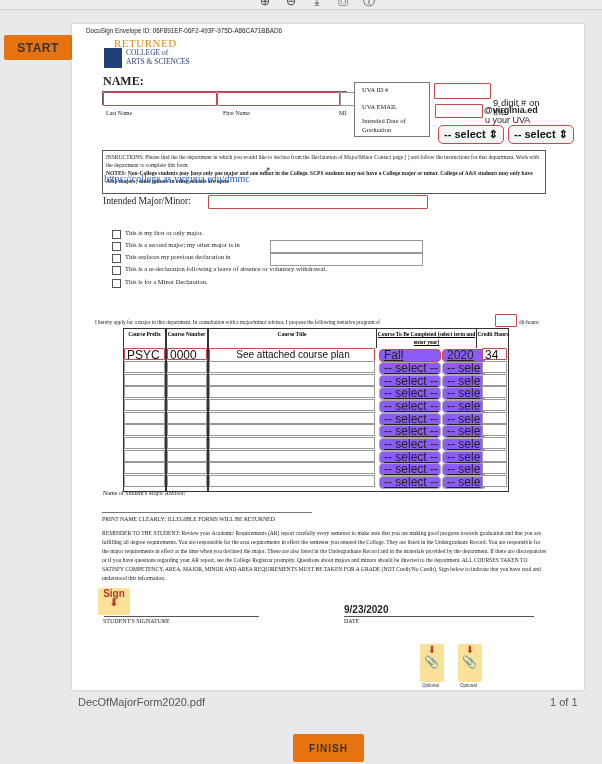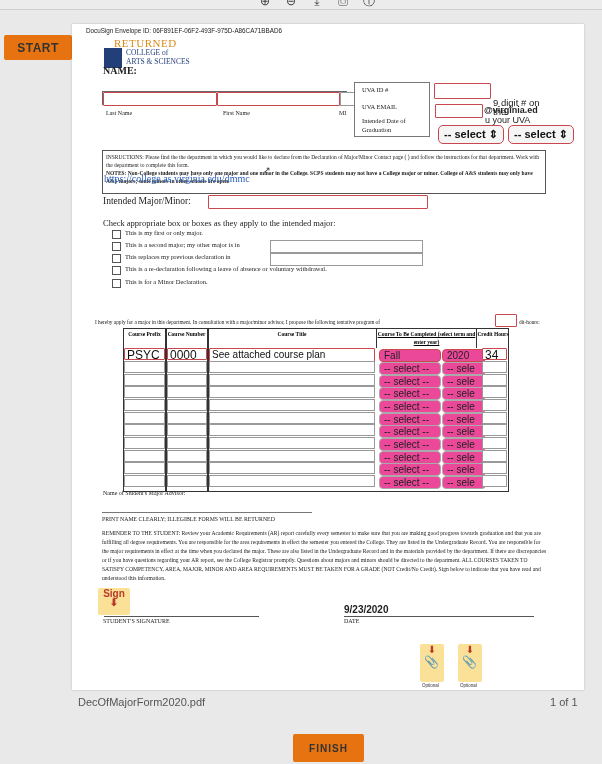--- a/index.html
+++ b/index.html
@@ -13,21 +13,21 @@
   .uva-virginia { position: absolute; left: 42px; top: 13px; font-family: "Liberation Serif", serif; font-size: 11px; color: #d88a1a; letter-spacing: 0.5px; }
   .uva-logo { position: absolute; left: 32px; top: 24px; width: 18px; height: 20px; background: #233f7a; }
   .uva-college { position: absolute; left: 54px; top: 24px; font-family: "Liberation Serif", serif; font-size: 7.5px; color: #233f7a; line-height: 9px; }
   .title1 { position: absolute; left: 152px; top: 7px; font-family: "Liberation Serif", serif; font-size: 14px; font-weight: bold; color: #111; }
   .title2 { position: absolute; left: 200px; top: 27px; font-family: "Liberation Serif", serif; font-size: 14px; font-weight: bold; color: #111; }
   .lbl { position: absolute; font-family: "Liberation Serif", serif; color: #222; }
   .box { position: absolute; border: 1px solid #555; background: #fff; }
   .field { position: absolute; border: 1.5px solid #c94850; background: #fff; border-radius: 1px; }
   .gfield { position: absolute; border: 1px solid #999; background: #fff; }
   .sel { position: absolute; border: 1.5px solid #c94850; border-radius: 5px; background: #f5f5f5; font-size: 11px; font-weight: bold; display: flex; align-items: center; justify-content: center; color: #111; }
-  .smallsel { position: absolute; border: 1px solid #aaa; border-radius: 4px; background: #ec4899; font-size: 10px; color: #222; padding-left: 4px; overflow: hidden; white-space: nowrap; line-height: 11px; }
+  .smallsel { position: absolute; border: 1px solid #aaa; border-radius: 4px; background: #8b5cf6; font-size: 12px; color: #222; padding-left: 4px; overflow: hidden; white-space: nowrap; line-height: 11px; text-decoration: underline; }
   .cb { position: absolute; width: 9px; height: 9px; border: 1px solid #555; background: #fff; }
   .instr { position: absolute; left: 30px; top: 126px; width: 444px; height: 44px; border: 1.5px solid #555; font-family: "Liberation Serif", serif; font-size: 5.5px; line-height: 8px; padding: 2px 3px; color: #222; }
   .link { position: absolute; left: 32px; top: 149px; font-size: 10px; color: #2a5fb8; font-family: Liberation Serif, serif; }
   .link-icon { position: absolute; left: 191px; top: 141px; font-size: 9px; color: #333; }
   .advisor-box { position: absolute; left: 105px; top: 274px; width: 304px; height: 18px; border: 1.5px solid #555; font-family: "Liberation Serif", serif; font-weight: bold; font-size: 10.5px; display: flex; align-items: center; justify-content: center; }
   .thead { position: absolute; font-family: "Liberation Serif", serif; font-size: 5.5px; font-weight: bold; text-align: center; line-height: 8px; }
   .typed { font-size: 12px; color: #111; padding-left: 2px; line-height: 12px; }
   .reminder { position: absolute; left: 30px; top: 505px; width: 446px; font-family: "Liberation Serif", serif; font-size: 5.6px; line-height: 9.1px; color: #222; }
   .sign-tag { position: absolute; left: 26px; top: 564px; width: 32px; height: 27px; background: #fae197; border-radius: 2px; text-align: center; color: #b73a2b; font-size: 10px; font-weight: bold; }
   .attach { position: absolute; width: 24px; height: 38px; background: #fae197; border-radius: 2px; text-align: center; color: #b73a2b; }
@@ -53,21 +53,21 @@
 
 <div class="page">
   <div class="env-id">DocuSign Envelope ID: 06F891EF-06F2-493F-975D-A86CA71BBAD6</div>
   <div class="uva-virginia">RETURNED</div>
   <div class="uva-logo"></div>
   <div class="uva-college">
     <div>COLLEGE of</div>
     <div>ARTS &amp; SCIENCES</div>
   </div>
 
-  <div class="lbl" style="left:31px;top:41px;font-size:10px;font-weight:bold;">NAME:</div>
+  <div class="lbl" style="left:31px;top:50px;font-size:12px;font-weight:bold;">NAME:</div>
   <div class="box" style="left:30px;top:67px;width:245px;height:14px;border-color:#666;"></div>
   <div class="field" style="left:31px;top:68px;width:114px;height:14px;"></div>
   <div class="field" style="left:145px;top:68px;width:123px;height:14px;"></div>
   <div class="gfield" style="left:268px;top:68px;width:20px;height:14px;"></div>
   <div class="lbl" style="left:34px;top:86px;font-size:6px;">Last Name</div>
   <div class="lbl" style="left:151px;top:86px;font-size:6px;">First Name</div>
   <div class="lbl" style="left:267px;top:86px;font-size:6px;">MI</div>
 
   <div class="box" style="left:282px;top:58px;width:76px;height:55px;border-color:#777;"></div>
   <div class="lbl" style="left:290px;top:62px;font-size:6.5px;">UVA ID #</div>
@@ -87,21 +87,20 @@
   <div class="instr">
     <div>INSRUCTIONS: Please find the the department in which you would like to declare from the Declaration of Major/Minor Contact page (                                                    ) and follow the instructions for that department. Work with the department to complete this form.</div>
     <div style="font-weight:bold;">NOTES: Non-College students may have only one major and one minor in the College. SCPS students may not have a College major or minor. College of A&amp;S students may only have A&amp;S majors; some minors in other schools are open.</div>
   </div>
   <div class="link">https://college.as.virginia.edu/dmmc</div>
   <div class="link-icon">↗</div>
 
   <div class="lbl" style="left:31px;top:172px;font-size:9.5px;">Intended Major/Minor:</div>
   <div class="field" style="left:136px;top:171px;width:220px;height:14px;"></div>
 
-  <div class="lbl" style="left:31px;top:194px;font-size:8.5px;">Check appropriate box or boxes as they apply to the intended major:</div>
   <div class="cb" style="left:40px;top:206px;"></div>
   <div class="lbl" style="left:53px;top:205px;font-size:6.5px;">This is my first or only major.</div>
   <div class="cb" style="left:40px;top:218px;"></div>
   <div class="lbl" style="left:53px;top:217px;font-size:6.5px;">This is a second major; my other major is in</div>
   <div class="cb" style="left:40px;top:230px;"></div>
   <div class="lbl" style="left:53px;top:229px;font-size:6.5px;">This replaces my previous declaration in</div>
   <div class="cb" style="left:40px;top:242px;"></div>
   <div class="lbl" style="left:53px;top:241px;font-size:6.5px;">This is a re-declaration following a leave of absence or voluntary withdrawal.</div>
   <div class="cb" style="left:40px;top:255px;"></div>
   <div class="lbl" style="left:53px;top:254px;font-size:6.5px;">This is for a Minor Declaration.</div>
@@ -120,21 +119,21 @@
   <div style="position:absolute;left:404px;top:304px;width:1px;height:20px;background:#333;"></div>
   <div class="thead" style="left:52px;top:306px;width:41px;">Course Prefix</div>
   <div class="thead" style="left:94px;top:306px;width:41px;">Course Number</div>
   <div class="thead" style="left:136px;top:306px;width:168px;">Course Title</div>
   <div class="thead" style="left:305px;top:306px;width:99px;text-decoration:underline;">Course To Be Completed (select term and enter year)</div>
   <div class="thead" style="left:405px;top:306px;width:32px;">Credit Hours</div>
 
   <div id="course-rows">
       <div class="field typed" style="left:52px;top:324px;width:41px;height:12px;">PSYC</div>
       <div class="field typed" style="left:95px;top:324px;width:40px;height:12px;">0000</div>
-      <div class="field typed" style="left:137px;top:324px;width:166px;height:16px;font-size:10px;">See attached course plan</div>
+      <div class="field typed" style="left:137px;top:324px;width:166px;height:16px;font-size:10px;text-align:center;">See attached course plan</div>
       <div class="smallsel" style="left:307px;top:325px;width:62px;height:13px;border:1.5px solid #c94850;">Fall</div>
       <div class="smallsel" style="left:370px;top:325px;width:44px;height:13px;border:1.5px solid #c94850;">2020</div>
       <div class="field typed" style="left:410px;top:324px;width:25px;height:12px;">34</div>
       <div class="gfield" style="left:52px;top:337px;width:41px;height:12px;"></div>
       <div class="gfield" style="left:95px;top:337px;width:40px;height:12px;"></div>
       <div class="gfield" style="left:137px;top:337px;width:166px;height:12px;font-size:10px;"></div>
       <div class="smallsel" style="left:307px;top:338px;width:62px;height:13px;">-- select --</div>
       <div class="smallsel" style="left:370px;top:338px;width:44px;height:13px;">-- sele</div>
       <div class="gfield" style="left:410px;top:337px;width:25px;height:12px;"></div>
       <div class="gfield" style="left:52px;top:350px;width:41px;height:12px;"></div>

